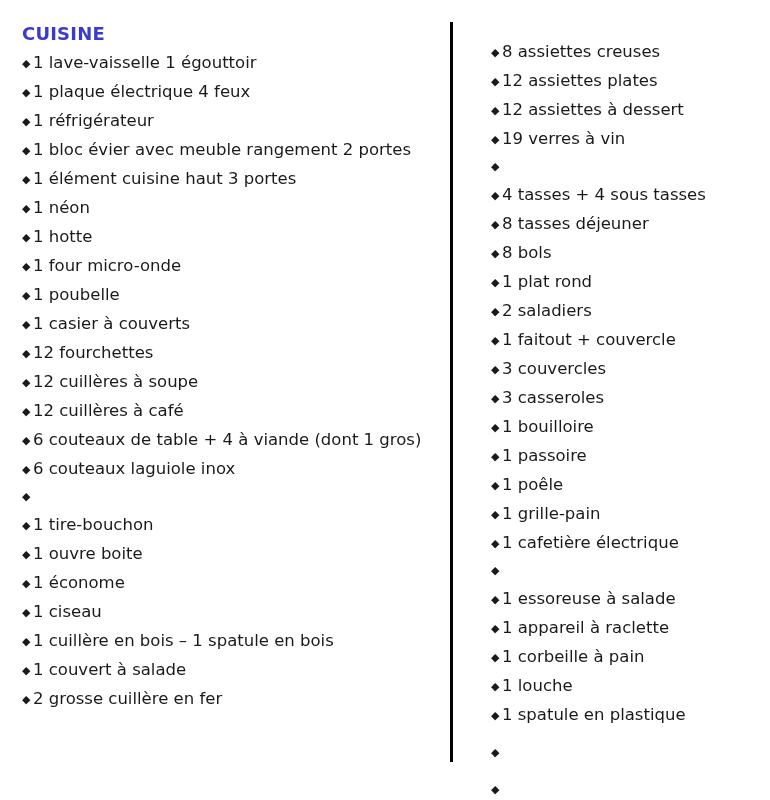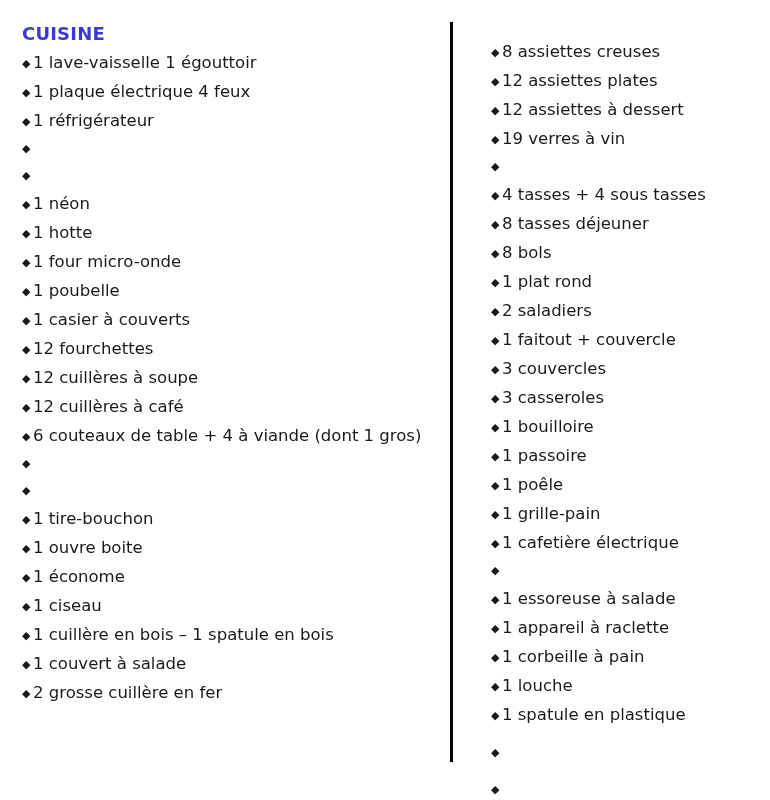--- a/index.html
+++ b/index.html
@@ -99,23 +99,25 @@
           <li>
             <span class="bullet">◆</span>
             <span class="item-text">1 plaque électrique  4 feux</span>
           </li>
           <li>
             <span class="bullet">◆</span>
             <span class="item-text">1 réfrigérateur</span>
           </li>
           <li>
             <span class="bullet">◆</span>
-          </li>
-          <li>
-            <span class="bullet">◆</span>
+            <span class="item-text">1 bloc évier avec meuble rangement 2 portes</span>
+          </li>
+          <li>
+            <span class="bullet">◆</span>
+            <span class="item-text">1 élément cuisine haut 3 portes</span>
           </li>
           <li>
             <span class="bullet">◆</span>
             <span class="item-text">1 néon</span>
           </li>
           <li>
             <span class="bullet">◆</span>
             <span class="item-text">1 hotte</span>
           </li>
           <li>
@@ -141,20 +143,21 @@
           <li>
             <span class="bullet">◆</span>
             <span class="item-text">12 cuillères à café</span>
           </li>
           <li>
             <span class="bullet">◆</span>
             <span class="item-text">6 couteaux de table + 4 à viande (dont 1 gros)</span>
           </li>
           <li>
             <span class="bullet">◆</span>
+            <span class="item-text">6 couteaux laguiole inox</span>
           </li>
           <li>
             <span class="bullet">◆</span>
           </li>
           <li>
             <span class="bullet">◆</span>
             <span class="item-text">1 tire-bouchon</span>
           </li>
           <li>
             <span class="bullet">◆</span>

